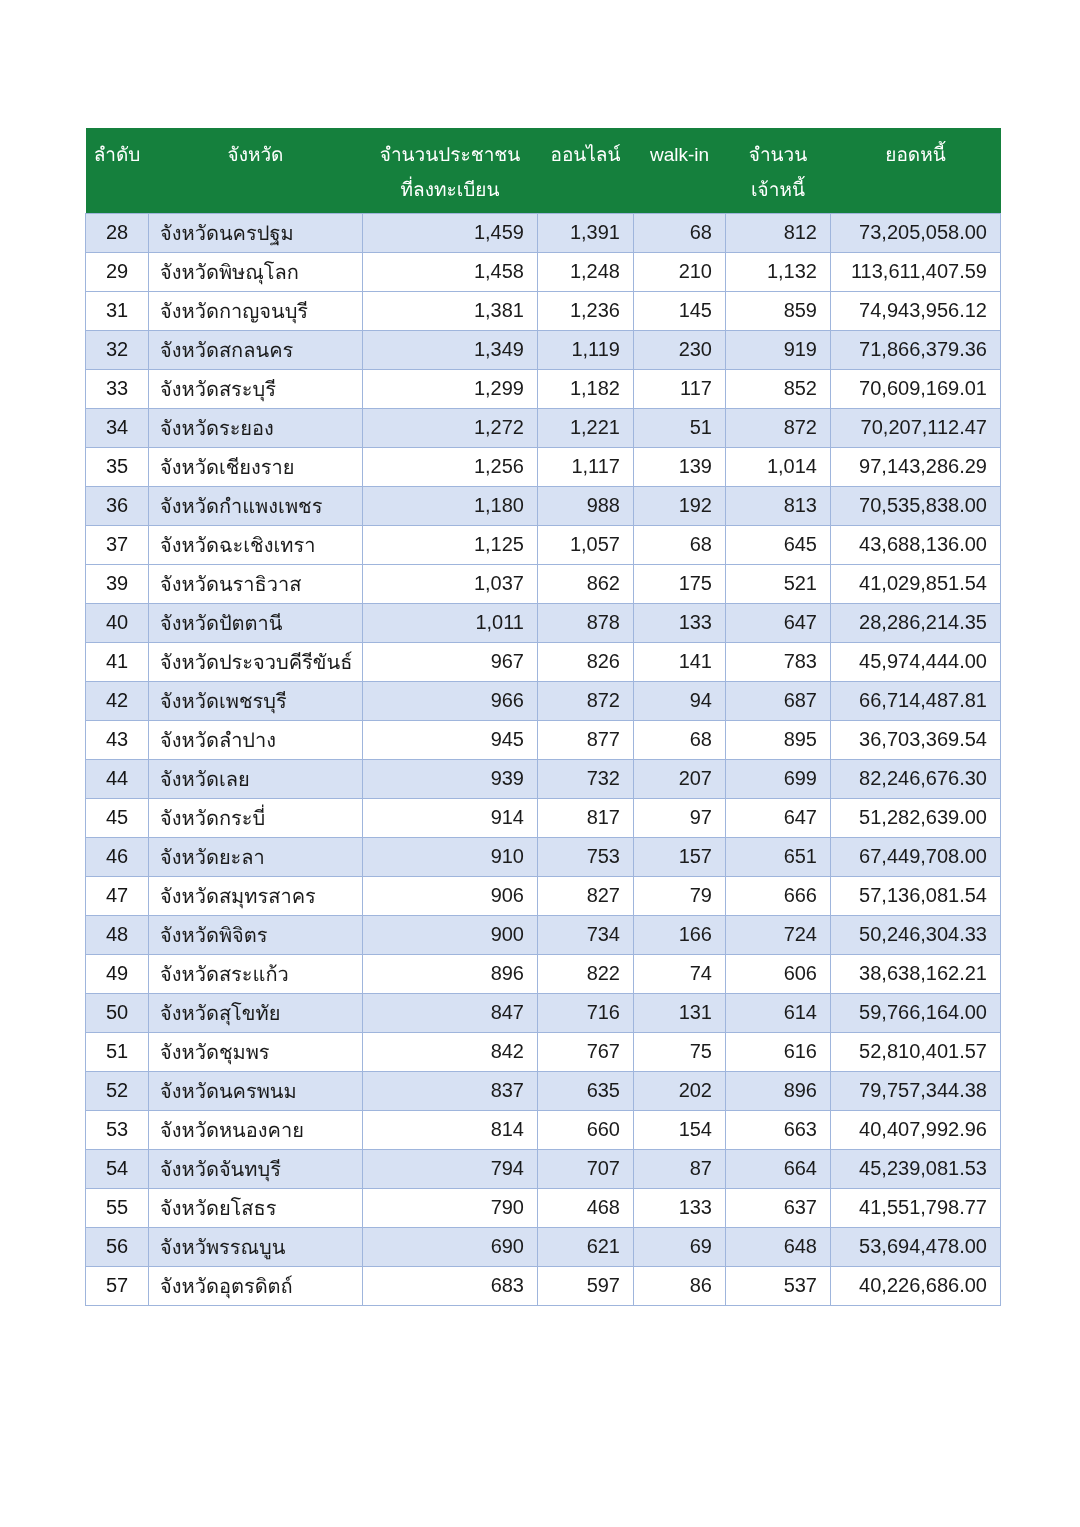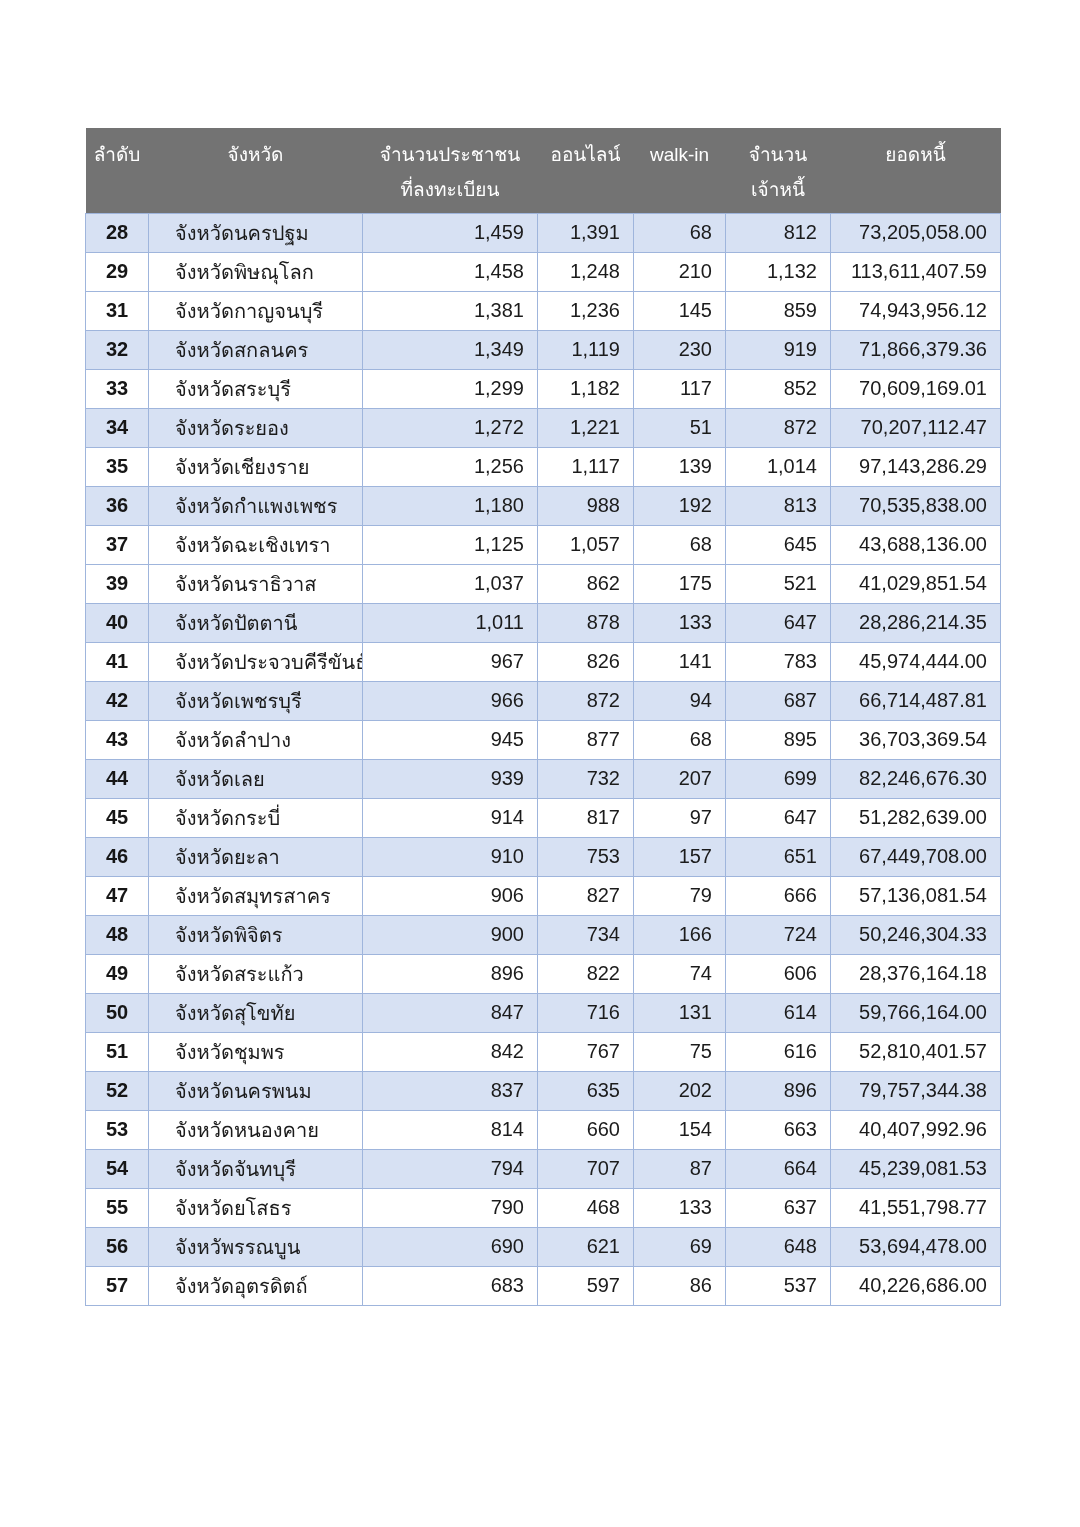--- a/index.html
+++ b/index.html
@@ -18,21 +18,21 @@
   }
   table.data-table {
     position: absolute;
     left: 85px;
     top: 128px;
     width: 915px;
     border-collapse: collapse;
     table-layout: fixed;
   }
   thead th {
-    background: #737373;
+    background: #15803d;
     color: #ffffff;
     font-weight: normal;
     font-size: 19px;
     vertical-align: top;
     padding: 9px 2px 0 2px;
     height: 85px;
     border: none;
     text-align: center;
   }
   thead th .hline {
@@ -46,26 +46,26 @@
     color: #1b1b1b;
     border: 1px solid #9FB5DC;
     padding: 0;
     white-space: nowrap;
     overflow: hidden;
   }
   tr.shaded td { background: #D7E1F3; }
   tr.plain  td { background: #ffffff; }
   td.c-rank {
     text-align: center;
-    font-weight: bold;
+    font-weight: normal;
     color: #161616;
   }
   td.c-prov {
     text-align: left;
-    padding-left: 26px;
+    padding-left: 11px;
   }
   td.c-num {
     text-align: right;
     padding-right: 13px;
   }
 </style>
 </head>
 <body>
 
 <div class="page">
@@ -278,21 +278,21 @@
           <td class="c-num">724</td>
           <td class="c-num">50,246,304.33</td>
         </tr>
         <tr class="plain">
           <td class="c-rank">49</td>
           <td class="c-prov">จังหวัดสระแก้ว</td>
           <td class="c-num">896</td>
           <td class="c-num">822</td>
           <td class="c-num">74</td>
           <td class="c-num">606</td>
-          <td class="c-num">28,376,164.18</td>
+          <td class="c-num">38,638,162.21</td>
         </tr>
         <tr class="shaded">
           <td class="c-rank">50</td>
           <td class="c-prov">จังหวัดสุโขทัย</td>
           <td class="c-num">847</td>
           <td class="c-num">716</td>
           <td class="c-num">131</td>
           <td class="c-num">614</td>
           <td class="c-num">59,766,164.00</td>
         </tr>

